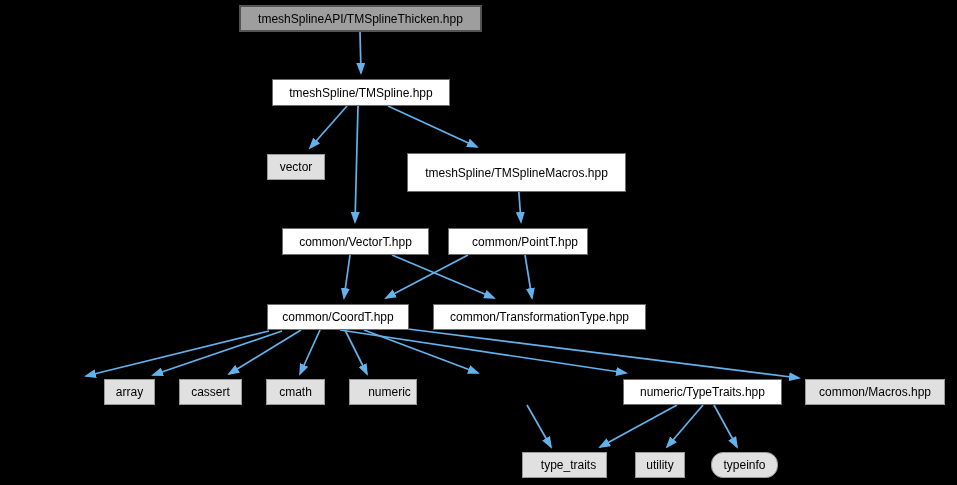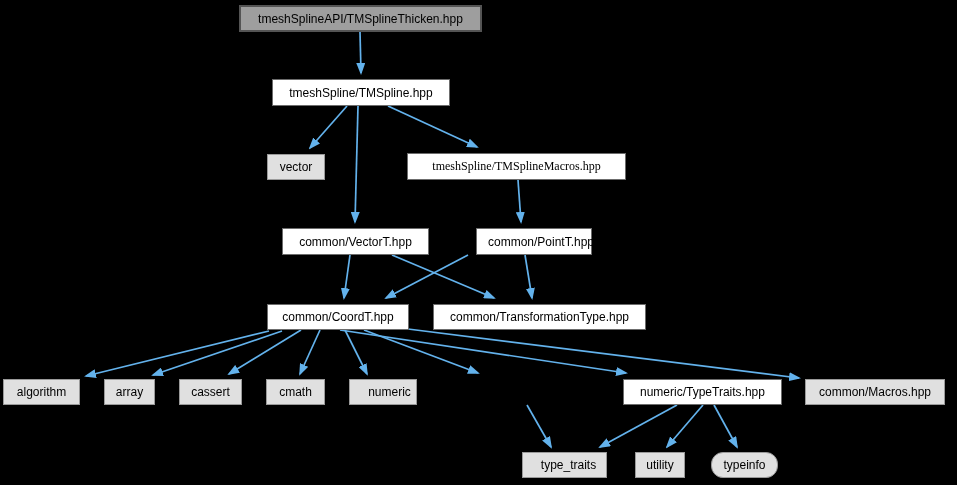--- a/index.html
+++ b/index.html
@@ -75,26 +75,25 @@
       <line x1="340" y1="330" x2="626" y2="373" stroke="#63b2ec" stroke-width="1.7" marker-end="url(#arrowhead)"></line>
       <line x1="408" y1="329" x2="799" y2="378" stroke="#63b2ec" stroke-width="1.7" marker-end="url(#arrowhead)"></line>
       <line x1="527" y1="405" x2="551" y2="447" stroke="#63b2ec" stroke-width="1.7" marker-end="url(#arrowhead)"></line>
       <line x1="677" y1="405" x2="600" y2="447" stroke="#63b2ec" stroke-width="1.7" marker-end="url(#arrowhead)"></line>
       <line x1="703" y1="405" x2="667" y2="447" stroke="#63b2ec" stroke-width="1.7" marker-end="url(#arrowhead)"></line>
       <line x1="714" y1="405" x2="737" y2="447" stroke="#63b2ec" stroke-width="1.7" marker-end="url(#arrowhead)"></line>
     </svg>
     <div class="node current" style="left: 239px; top: 5px; width: 243px; height: 27px;">tmeshSplineAPI/TMSplineThicken.hpp</div>
     <div class="node header" style="left: 272px; top: 79px; width: 178px; height: 27px;">tmeshSpline/TMSpline.hpp</div>
     <div class="node system" style="left: 267px; top: 154px; width: 58px; height: 26px;">vector</div>
-    <div class="node header" style="left: 407px; top: 153px; width: 219px; height: 27px; font-family: Liberation Serif, serif;">tmeshSpline/TMSplineMacros.hpp</div>
+    <div class="node header" style="left: 407px; top: 153px; width: 219px; height: 39px;">tmeshSpline/TMSplineMacros.hpp</div>
     <div class="node header" style="left: 282px; top: 228px; width: 147px; height: 27px;">common/VectorT.hpp</div>
-    <div class="node header" style="left: 476px; top: 228px; width: 116px; height: 27px; padding-left: 14px;">common/PointT.hpp</div>
+    <div class="node header" style="left: 448px; top: 228px; width: 140px; height: 27px; padding-left: 14px;">common/PointT.hpp</div>
     <div class="node header" style="left: 267px; top: 304px; width: 142px; height: 26px;">common/CoordT.hpp</div>
     <div class="node header" style="left: 433px; top: 304px; width: 213px; height: 26px;">common/TransformationType.hpp</div>
-    <div class="node system" style="left: 3px; top: 379px; width: 77px; height: 26px;">algorithm</div>
     <div class="node system" style="left: 104px; top: 379px; width: 51px; height: 26px;">array</div>
     <div class="node system" style="left: 179px; top: 379px; width: 63px; height: 26px;">cassert</div>
     <div class="node system" style="left: 266px; top: 379px; width: 59px; height: 26px;">cmath</div>
     <div class="node system" style="left: 349px; top: 379px; width: 68px; height: 26px; padding-left: 13px;">numeric</div>
     <div class="node header" style="left: 623px; top: 379px; width: 159px; height: 26px;">numeric/TypeTraits.hpp</div>
     <div class="node system" style="left: 805px; top: 379px; width: 140px; height: 26px;">common/Macros.hpp</div>
     <div class="node system" style="left: 522px; top: 452px; width: 85px; height: 26px; padding-left: 8px;">type_traits</div>
     <div class="node system" style="left: 635px; top: 452px; width: 50px; height: 26px;">utility</div>
     <div class="node system" style="left: 711px; top: 452px; width: 67px; height: 26px; border-radius: 12px;">typeinfo</div>
   </div>

